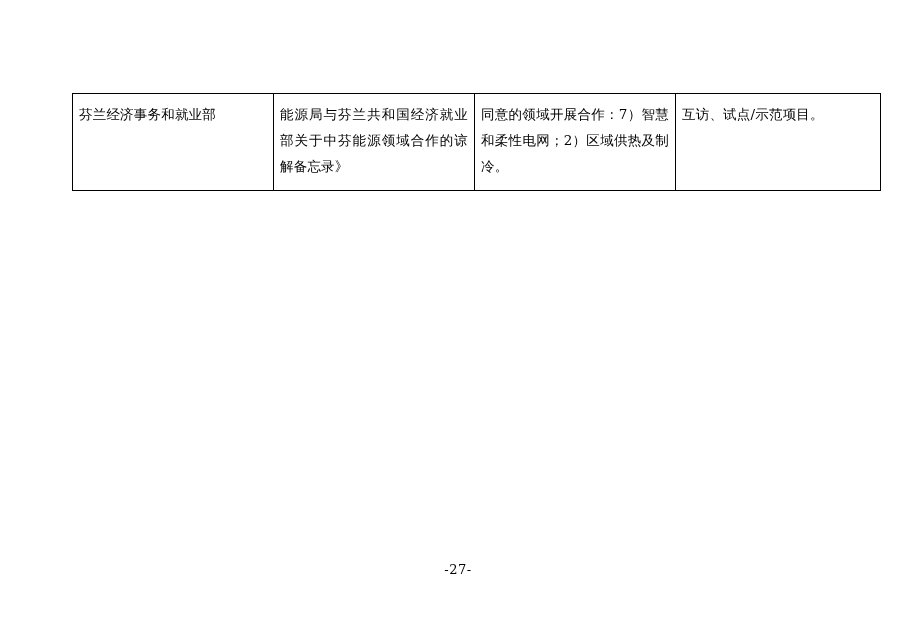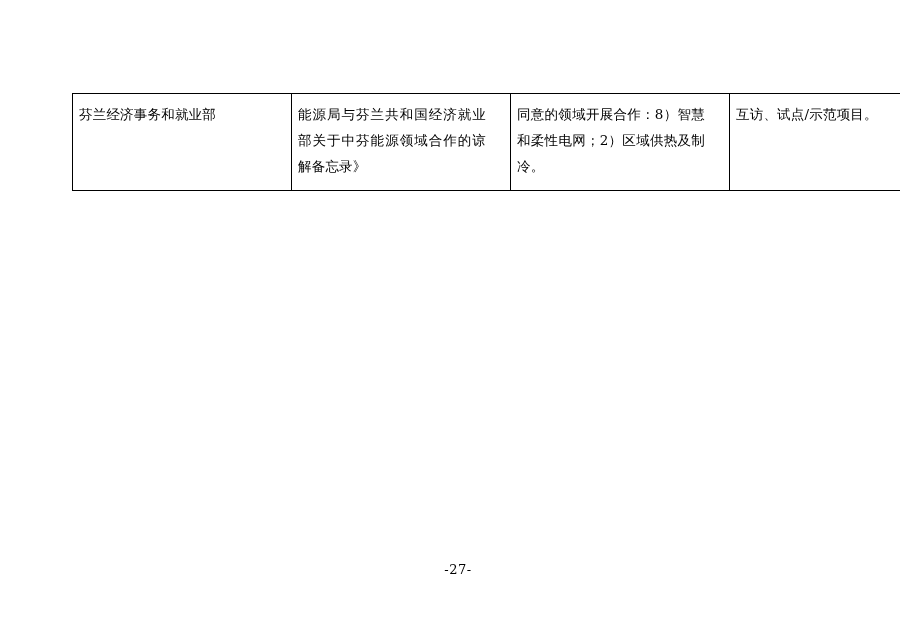--- a/index.html
+++ b/index.html
@@ -27,21 +27,21 @@
     position: absolute;
     left: 72px;
     top: 93px;
     width: 756px;
     border-collapse: collapse;
     table-layout: fixed;
   }
   .doc-table td {
     border: 1px solid #000000;
     vertical-align: top;
-    padding: 8px 24px 10px 6px;
+    padding: 8px 6px 10px 6px;
     font-size: 13.5px;
     line-height: 1.92;
     letter-spacing: 0.2px;
   }
   .col-a { width: 188px; }
   .col-b { width: 188px; }
   .col-c { width: 188px; }
   .col-d { width: 192px; margin-left: 44px; }
 
   .cell-justify {
@@ -66,21 +66,21 @@
 </head>
 <body>
 
 <div class="page">
 
   <table class="doc-table">
     <tbody>
       <tr>
         <td class="col-a cell-plain">芬兰经济事务和就业部</td>
         <td class="col-b cell-justify">能源局与芬兰共和国经济就业部关于中芬能源领域合作的谅解备忘录》</td>
-        <td class="col-c cell-justify">同意的领域开展合作：8）智慧和柔性电网；2）区域供热及制冷。</td>
+        <td class="col-c cell-justify">同意的领域开展合作：7）智慧和柔性电网；2）区域供热及制冷。</td>
         <td class="col-d cell-plain">互访、试点/示范项目。</td>
       </tr>
     </tbody>
   </table>
 
   <div class="page-number">-27-</div>
 
 </div>
 
 </body></html>

